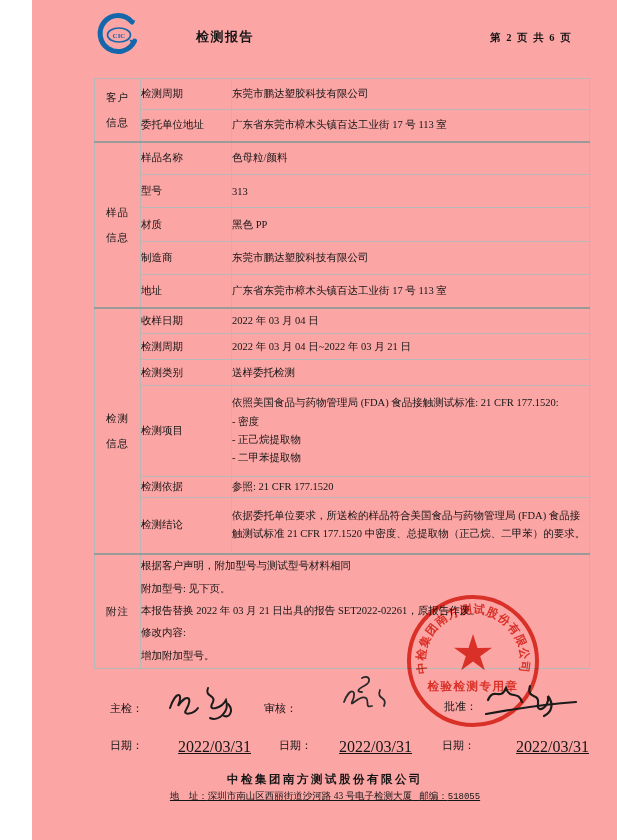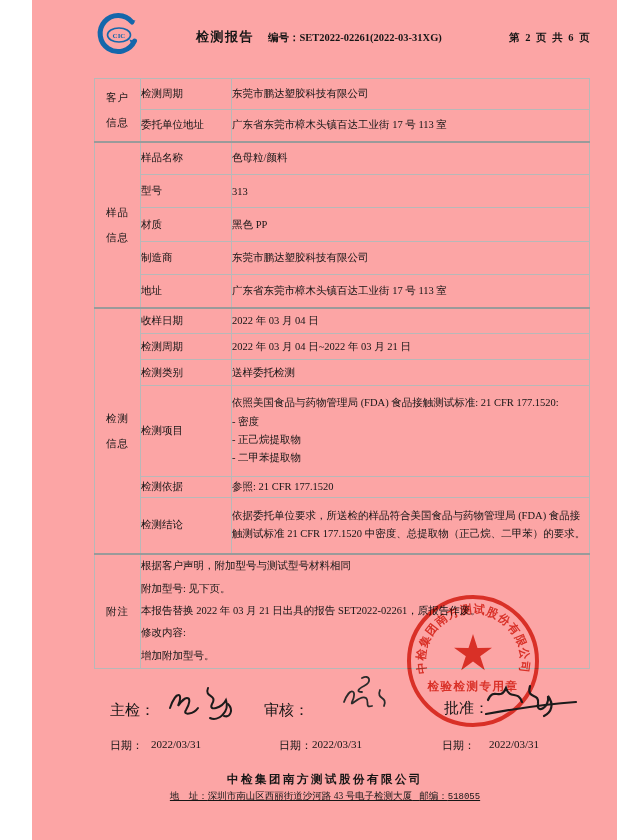--- a/index.html
+++ b/index.html
@@ -10,39 +10,39 @@
     background: #fca5a5;
     font-family: "Liberation Serif", serif;
     color: #151515;
     overflow: hidden;
     margin-left: 32px;
   }
   
   .logo { position:absolute; left:62px; top:12px; width:46px; height:46px; }
   .hdr-title { position:absolute; left:164px; top:28px; font-size:13px; font-weight:bold; letter-spacing:1.5px; }
   .hdr-no { position:absolute; left:236px; top:31px; font-size:10.5px; font-weight:bold; }
-  .hdr-page { position:absolute; left:477px; top:31px; font-size:10.5px; font-weight:bold; letter-spacing:1.5px; }
+  .hdr-page { position:absolute; left:458px; top:31px; font-size:10.5px; font-weight:bold; letter-spacing:1.5px; }
   
   table.rpt {
     position:absolute; left:62px; top:78px; width:496px;
     border-collapse:collapse; table-layout:fixed; font-size:10.5px;
   }
   table.rpt td { border:1px solid #b8b8b8; vertical-align:middle; padding:0; }
   table.rpt { border:1.5px solid #9a9a9a; }
   tr.sec > td { border-top:2px solid #9a9a9a; }
   td.grp { text-align:center; }
   .vgrp { width:2.6em; margin:0 auto; line-height:25px; letter-spacing:1px; text-align:center; }
   td.lbl { padding-left:10px; }
   td.val { padding-left:13px; }
   td.multi { padding:5px 12px 5px 13px; line-height:18.4px; vertical-align:middle; }
   td.note-cell { padding:4px 12px 4px 14px; line-height:22.4px; vertical-align:middle; }
   
-  .sig-label { position:absolute; font-size:15px;font-family:Liberation Mono, monospace; }
+  .sig-label { position:absolute; font-size:11px;font-family:Liberation Mono, monospace; }
   .date-label { position:absolute; font-size:11px; }
-  .date-value { position:absolute; font-size:11px; width:100px; text-align:left; }
+  .date-value { position:absolute; font-size:16px; width:100px; text-align:right;text-decoration:underline; }
   .sig-svg { position:absolute; z-index:3; }
   
   .stamp { position:absolute; left:371px; top:591px; width:140px; height:140px; z-index:2;
            opacity:.92; mix-blend-mode:multiply; }
   
   .f-line { position:absolute; left:0; right:0; text-align:center; }
   .f-company { top:772px; font-size:11.5px; font-weight:bold; letter-spacing:2.5px; }
   .f-addr { top:790px; font-size:9.5px;text-decoration:underline; }
   .f-site { top:804px; font-size:9.5px; }
   .f-mono { font-family:"Liberation Mono", monospace; font-size:9px; }
@@ -55,23 +55,20 @@
 
   <svg class="logo" viewBox="0 0 46 46">
     <path d="M38,10 A18,18 0 1 0 40.5,29" fill="none" stroke="#1467ab" stroke-width="5" stroke-linecap="round"></path>
     <path d="M40.5,29 l-5,-1.5 l2,5.5 z" fill="#1467ab"></path>
     <path d="M36,8 l5.5,0.5 l-3.5,4 z" fill="#1467ab"></path>
     <ellipse cx="25" cy="23" rx="11.5" ry="7" fill="none" stroke="#1467ab" stroke-width="1.6"></ellipse>
     <text x="25" y="26" text-anchor="middle" font-size="7" font-weight="bold" fill="#1467ab" font-family="Liberation Serif, serif">CIC</text>
   </svg>
 
   <div class="hdr-title">检测报告</div>
-  <div class="hdr-no">
-    <span>编号：</span><span>SET2022-02261(2022-03-31XG)</span>
-  </div>
   <div class="hdr-page">第 2 页 共 6 页</div>
 
   <table class="rpt">
     <colgroup>
         <col style="width:46px">
         <col style="width:91px">
         <col>
       </colgroup>
 
     <tbody>

